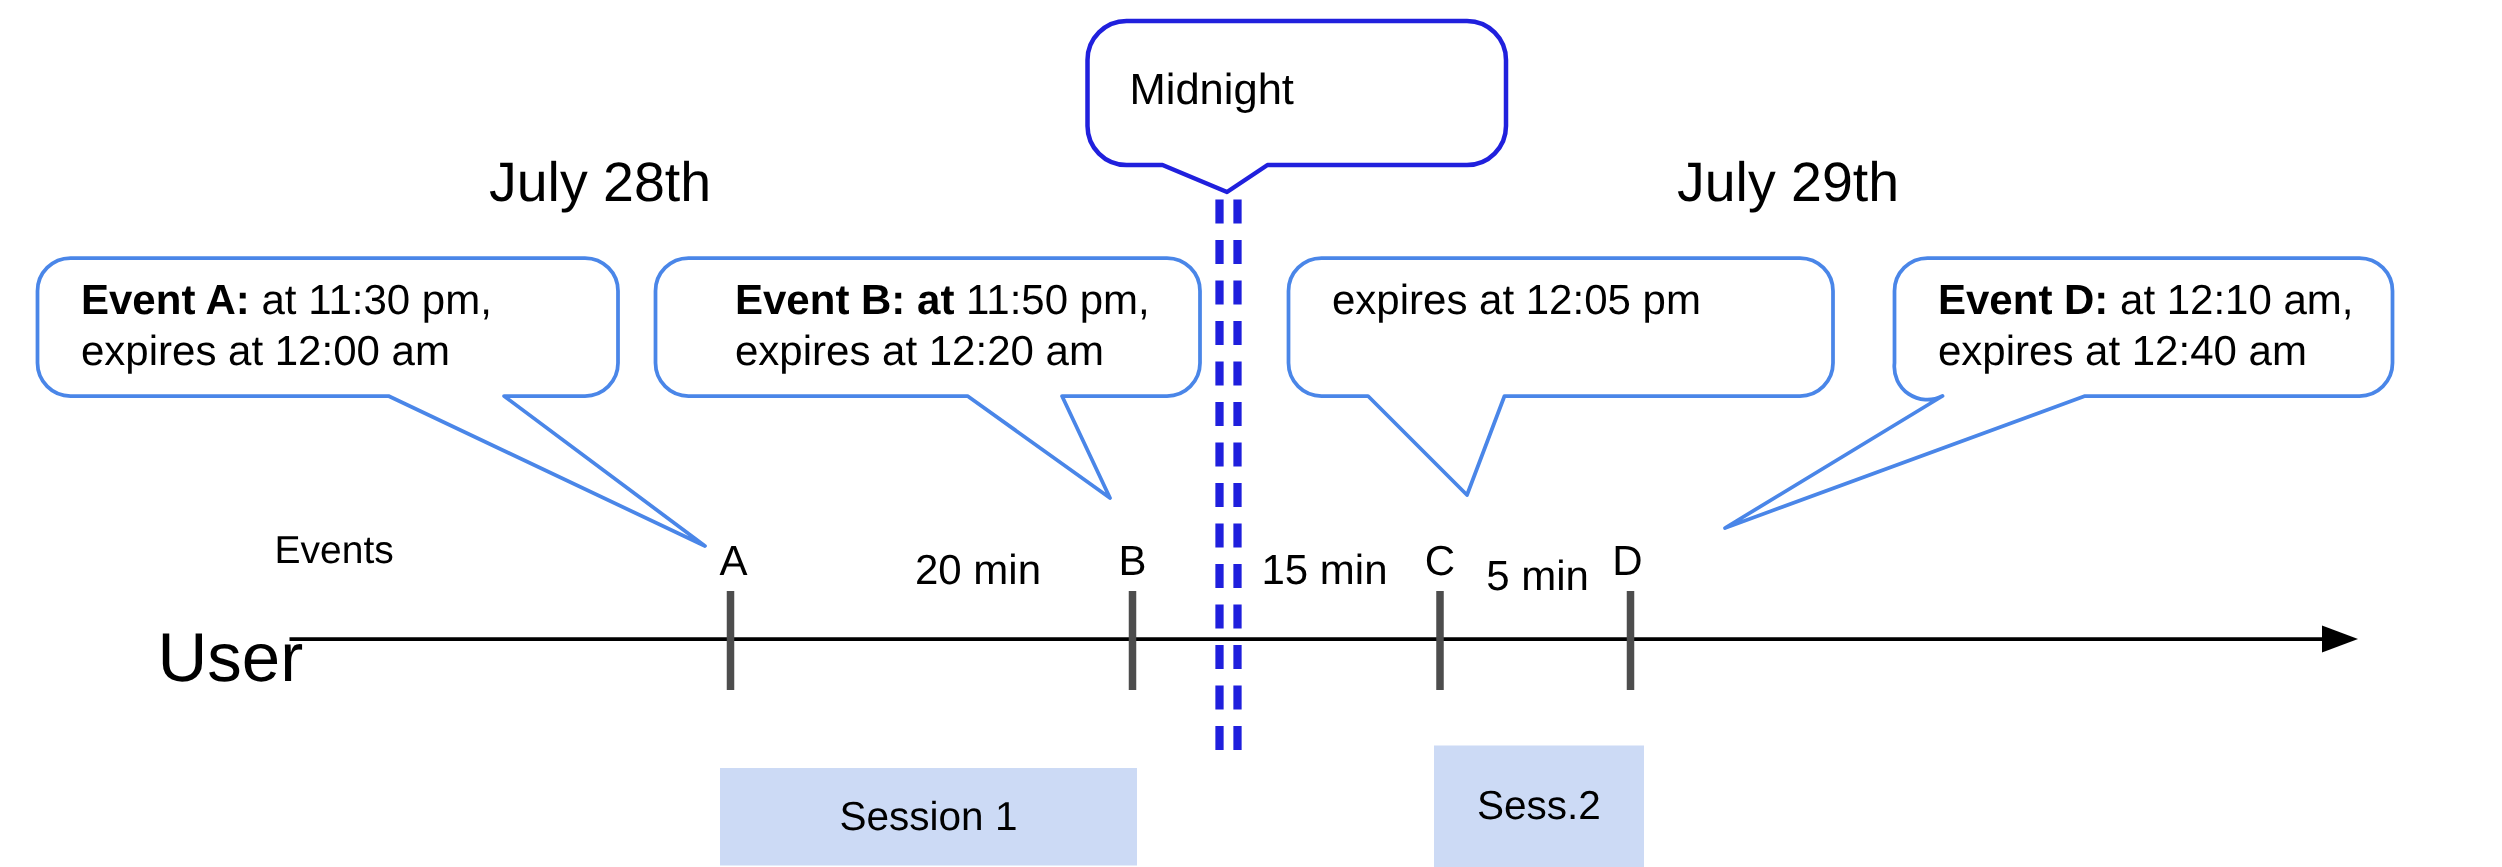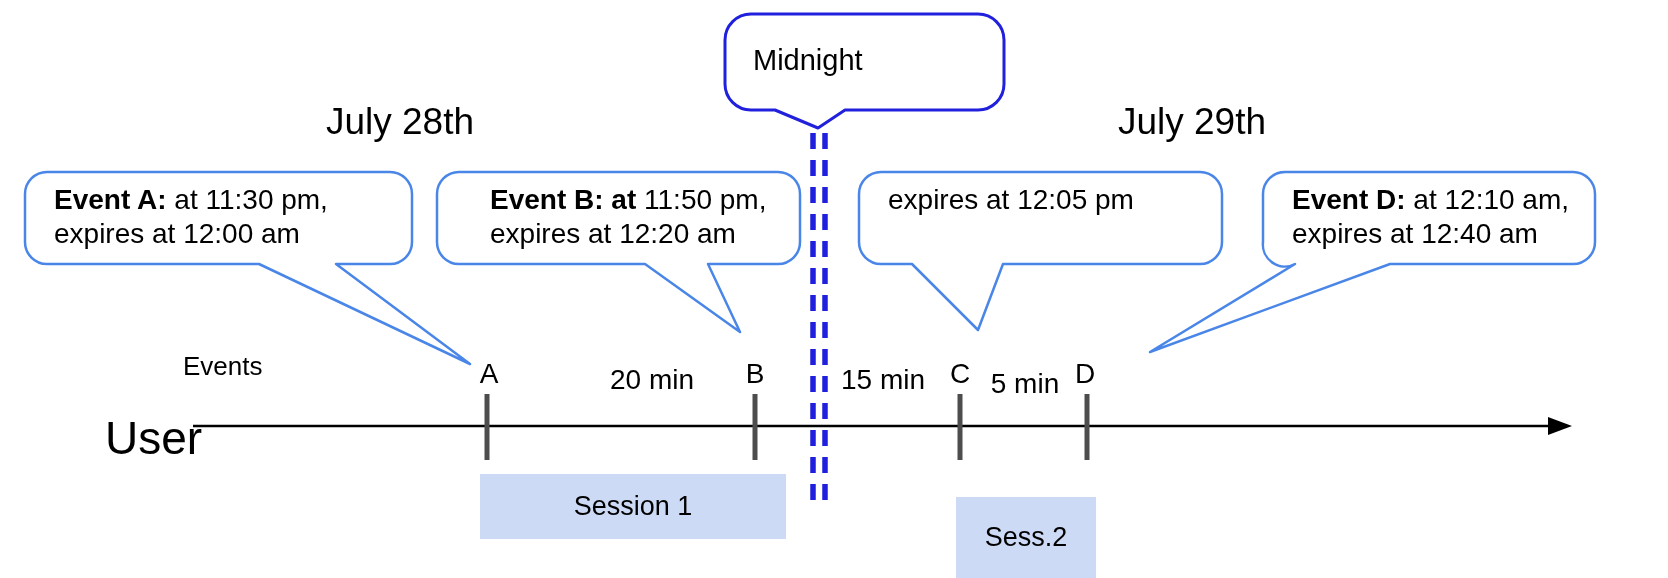--- a/index.html
+++ b/index.html
@@ -86,20 +86,20 @@
 
   <div class="abs tick-label" style="left:489px;top:358px;">A</div>
   <div class="abs tick-label" style="left:755px;top:358px;">B</div>
   <div class="abs tick-label" style="left:960px;top:358px;">C</div>
   <div class="abs tick-label" style="left:1085px;top:358px;">D</div>
 
   <div class="abs interval-label" style="left:652px;top:364px;">20 min</div>
   <div class="abs interval-label" style="left:883px;top:364px;">15 min</div>
   <div class="abs interval-label" style="left:1025px;top:368px;">5 min</div>
 
-  <div class="session-box" style="left:480px;top:474px;width:306px;height:65px;">
+  <div class="session-box" style="left:480px;top:512px;width:278px;height:65px;">
     <span>Session 1</span>
   </div>
   <div class="session-box" style="left:956px;top:497px;width:140px;height:81px;">
     <span>Sess.2</span>
   </div>
 
 </div>
 
 </body></html>

